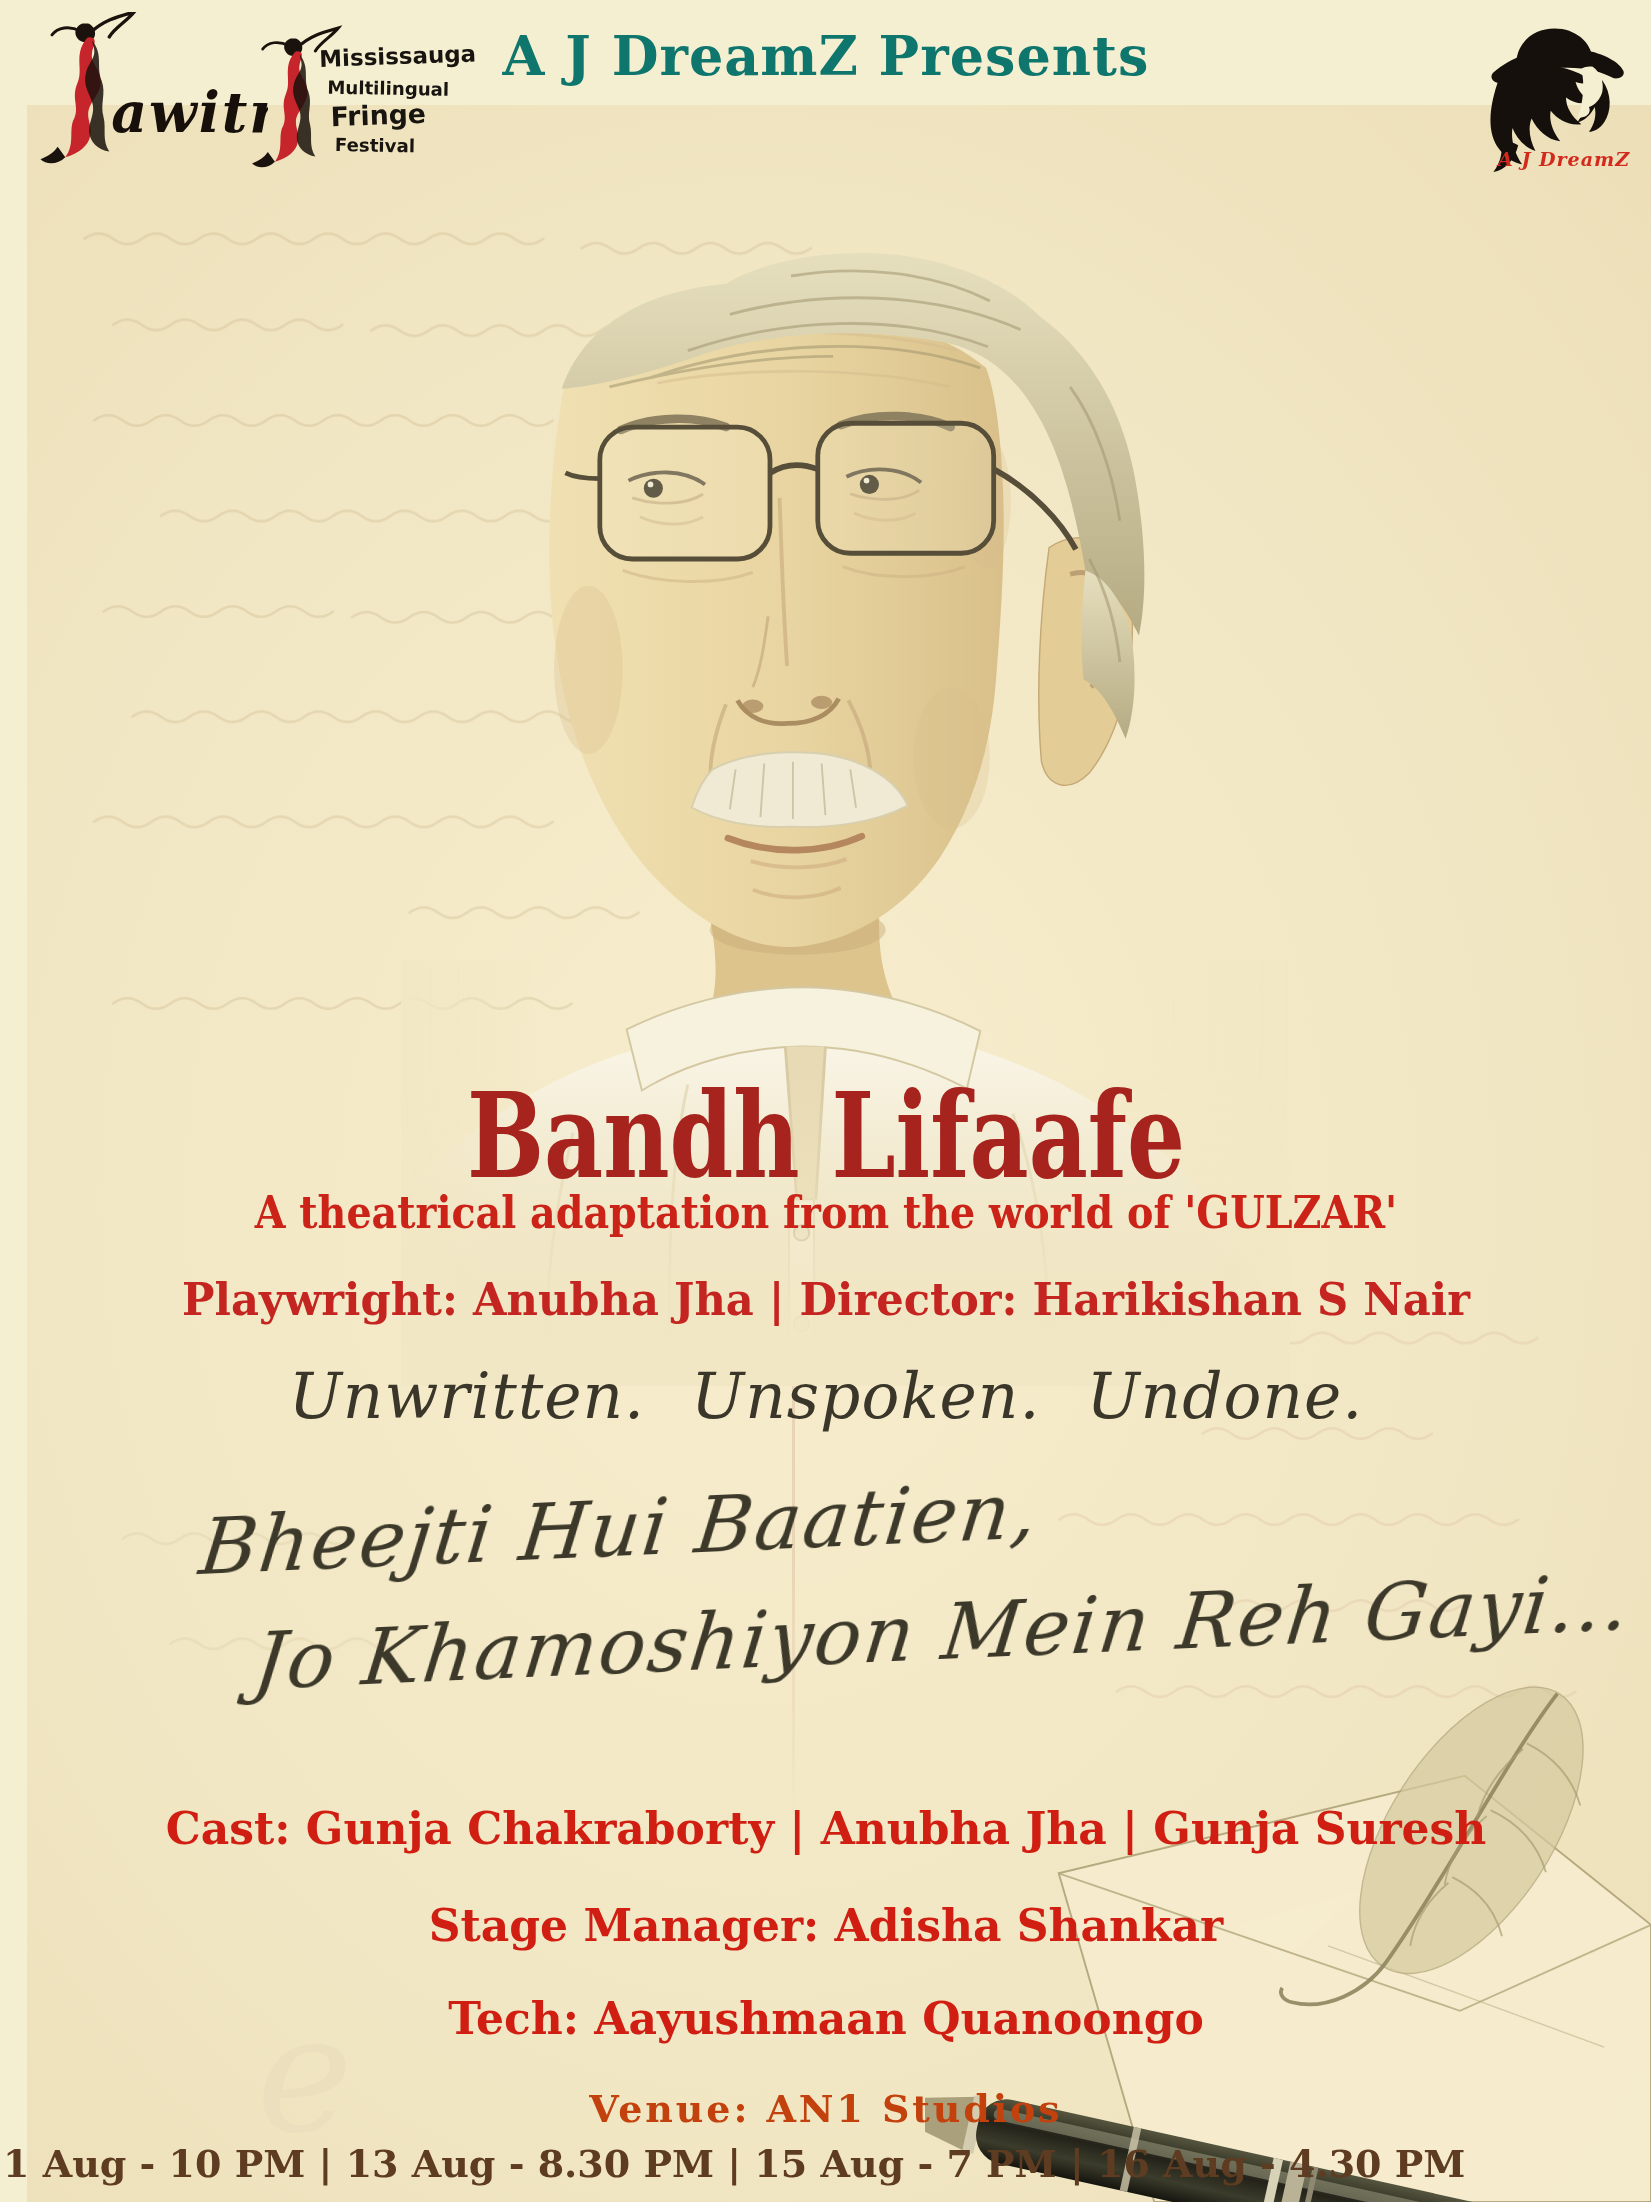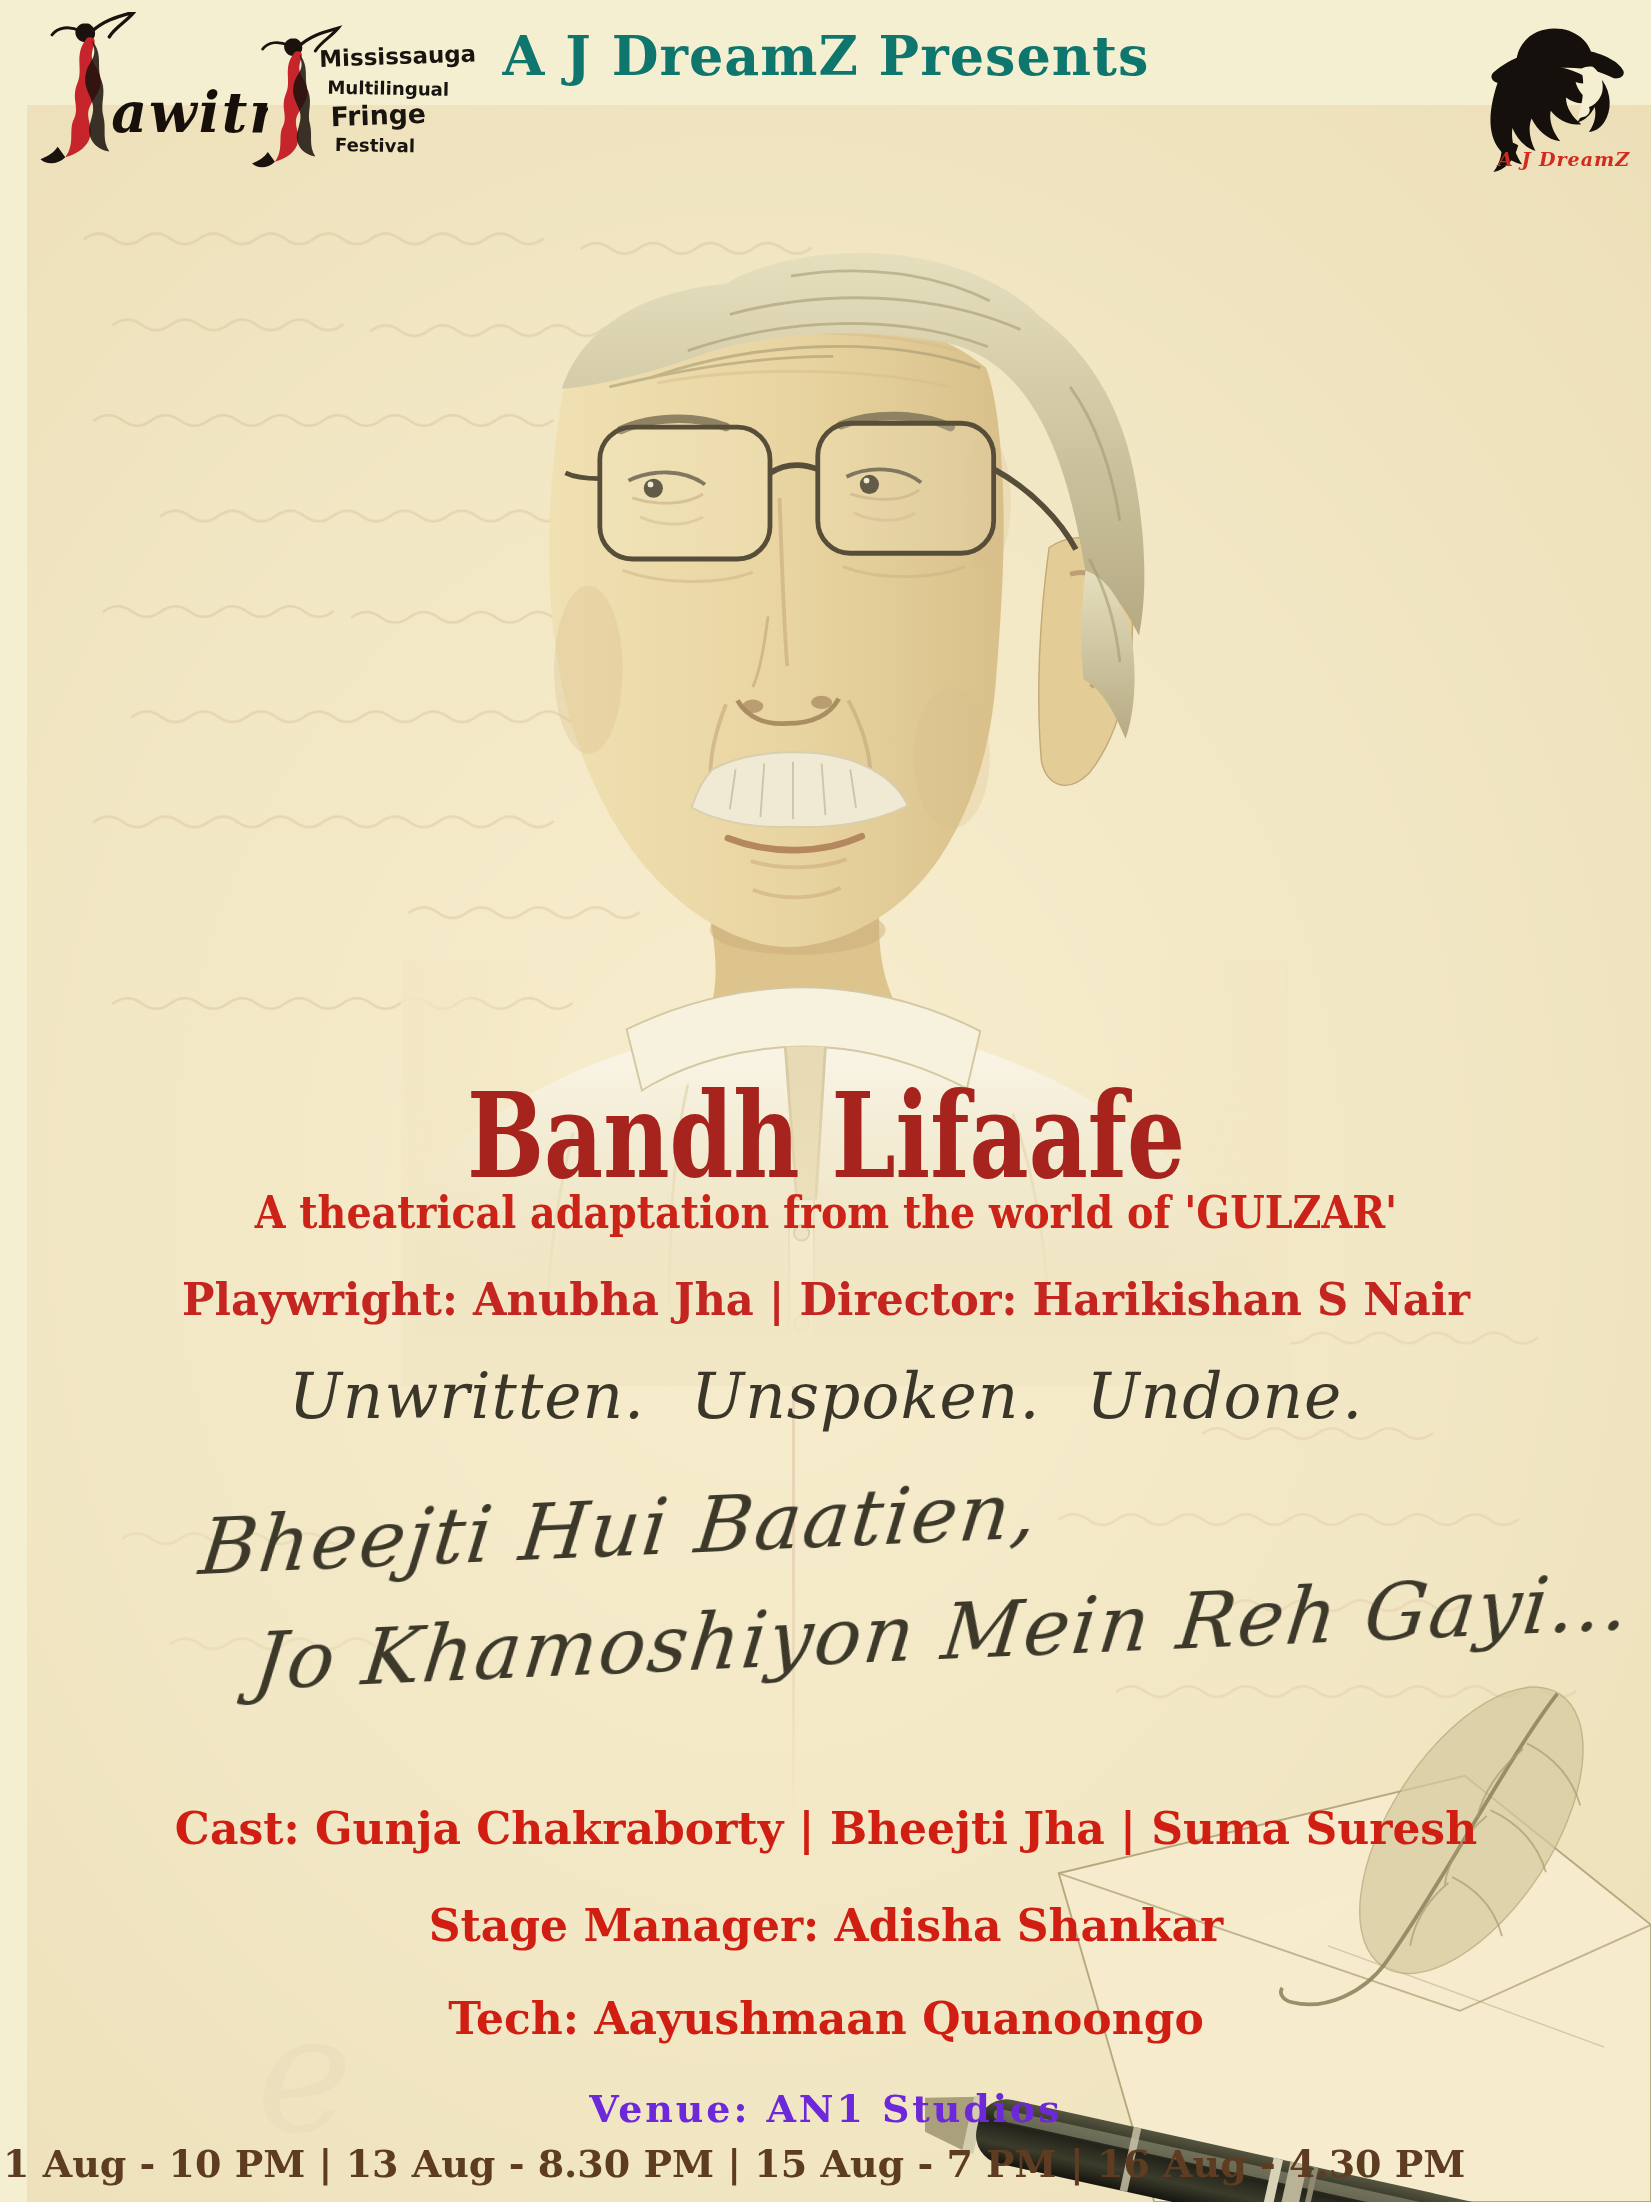--- a/index.html
+++ b/index.html
@@ -21,21 +21,21 @@
   .subtitle{top:1191px;font-size:44px;color:#cb2318;transform:scaleX(.9);}
   .credits{top:1277px;font-size:45px;color:#c52520;transform:scaleX(.96);}
   .tagline{top:1365px;font-size:63px;font-weight:400;font-style:italic;color:#3a372a;word-spacing:25px;letter-spacing:1px;}
   .q{position:absolute;font-size:78px;font-weight:400;font-style:italic;color:#3c392a;letter-spacing:1.9px;
      white-space:nowrap;line-height:1;transform:rotate(-2.5deg) skewX(-9deg);transform-origin:left bottom;}
   .q1{left:196px;top:1508px;}
   .q2{left:250px;top:1623px;}
   .cast{top:1807px;font-size:44px;color:#d01f12;}
   .stage{top:1904px;font-size:44px;color:#d01f12;}
   .tech{top:1997px;font-size:44px;color:#d01f12;}
-  .venue{top:2090px;font-size:38px;color:#6d28d9;letter-spacing:2.9px;}
+  .venue{top:2090px;font-size:38px;color:#c2410c;letter-spacing:2.9px;}
   .sched{top:2145px;font-size:38px;color:#5e3c22;transform:translateX(-105px);letter-spacing:0px;}
 </style>
 </head>
 <body>
 
 <div class="poster">
 
   <div class="photo-area">
     <svg class="abs" style="left:0;top:0" width="1625" height="2097" viewBox="0 0 1700 2194">
       <defs>
@@ -287,20 +287,20 @@
     <text x="88" y="158" font-size="20" font-style="italic" font-weight="700" fill="#d32a1e" font-family="DejaVu Serif, serif" text-anchor="middle" letter-spacing="1">A J DreamZ</text>
   </svg>
 
   <div class="t presenter">A J DreamZ Presents</div>
   <div class="t title">Bandh Lifaafe</div>
   <div class="t subtitle">A theatrical adaptation from the world of 'GULZAR'</div>
   <div class="t credits">Playwright: Anubha Jha | Director: Harikishan S Nair</div>
   <div class="t tagline">Unwritten. Unspoken. Undone.</div>
   <div class="q q1">Bheejti Hui Baatien,</div>
   <div class="q q2">Jo Khamoshiyon Mein Reh Gayi...</div>
-  <div class="t cast">Cast: Gunja Chakraborty | Bheejti Jha | Suma Suresh</div>
+  <div class="t cast">Cast: Gunja Chakraborty | Anubha Jha | Gunja Suresh</div>
   <div class="t stage">Stage Manager: Adisha Shankar</div>
   <div class="t tech">Tech: Aayushmaan Quanoongo</div>
   <div class="t venue">Venue: AN1 Studios</div>
   <div class="t sched">11 Aug - 10 PM | 13 Aug - 8.30 PM | 15 Aug - 7 PM | 16 Aug - 4.30 PM</div>
 
 </div>
 
 
 </body></html>

